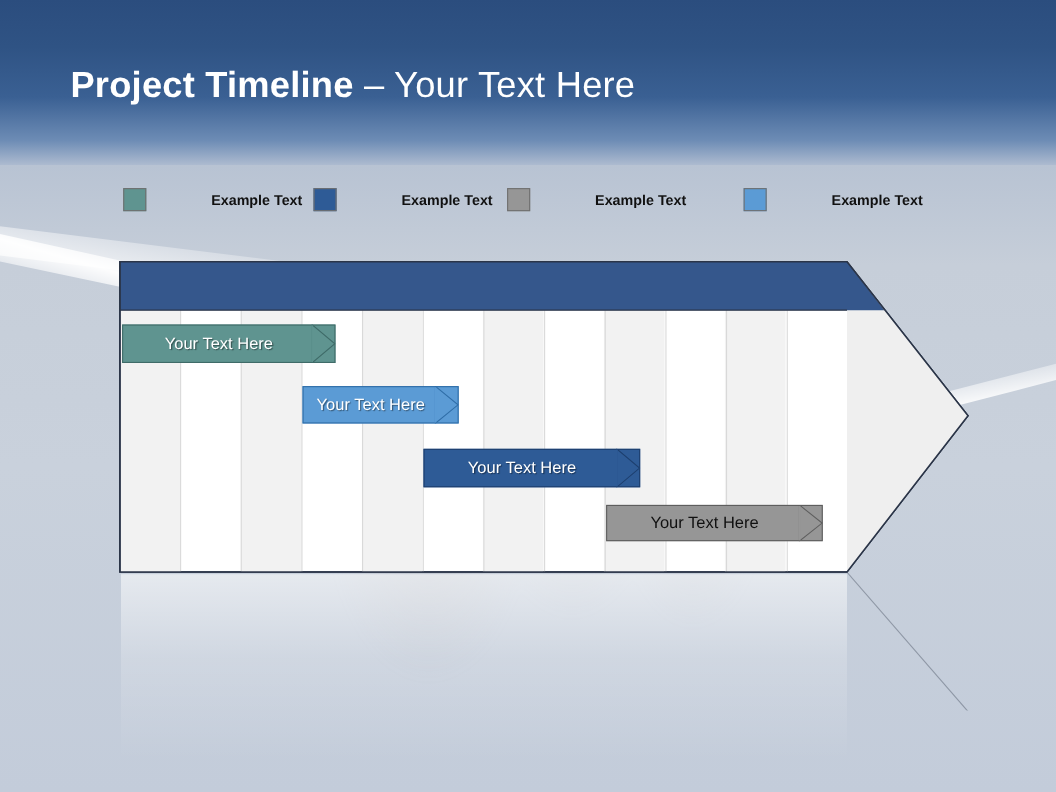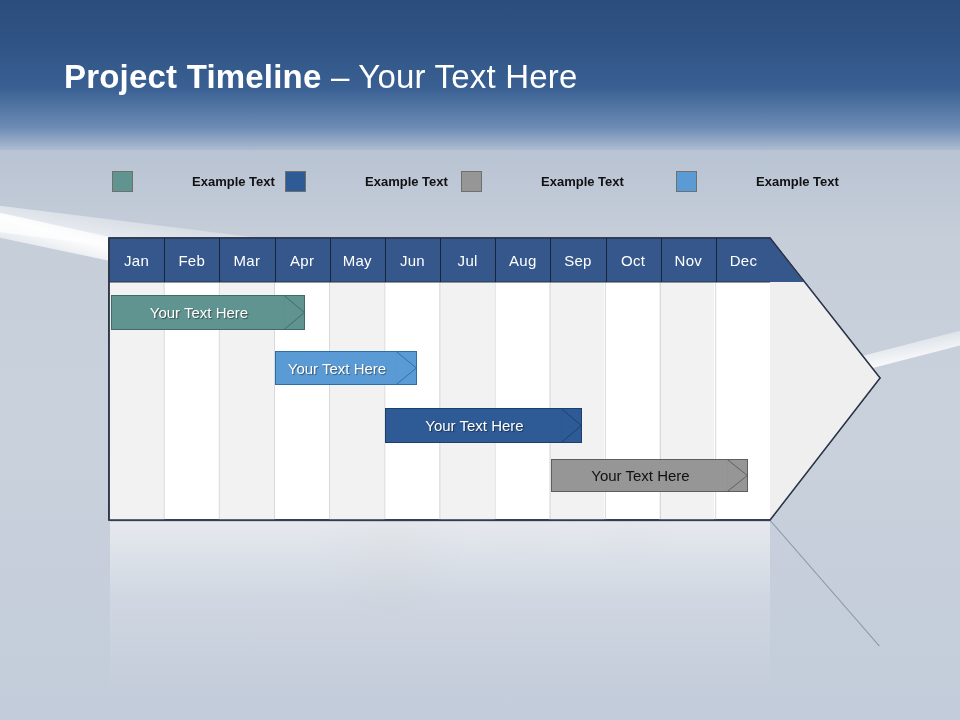--- a/index.html
+++ b/index.html
@@ -264,34 +264,20 @@
         <line x1="607.7" y1="46" x2="607.7" y2="284"></line>
       </g>
 
       <polygon points="1,2 662,2 696,46 1,46" fill="#35578c" stroke="none"></polygon>
 
       <polygon points="1,2 662,2 772,142 662,284 1,284" fill="none" stroke="#2b3548" stroke-width="1.4"></polygon>
       <line x1="1" y1="46" x2="662" y2="46" stroke="#2b3548" stroke-width="1.2"></line>
       <line x1="1" y1="2" x2="1" y2="284" stroke="#2b3548" stroke-width="1.4"></line>
     </svg>
 
-    <div class="months">
-      <div class="month-cell">Jan</div>
-      <div class="month-cell">Feb</div>
-      <div class="month-cell">Mar</div>
-      <div class="month-cell">Apr</div>
-      <div class="month-cell">May</div>
-      <div class="month-cell">Jun</div>
-      <div class="month-cell">Jul</div>
-      <div class="month-cell">Aug</div>
-      <div class="month-cell">Sep</div>
-      <div class="month-cell">Oct</div>
-      <div class="month-cell">Nov</div>
-      <div class="month-cell">Dec</div>
-    </div>
 
     <div class="bar bar-teal" style="left:3px; top:59px; width:194px; height:35px;">
       <span class="bar-label">Your  Text Here</span>
       <svg class="bar-tip" width="22" height="37" viewBox="0 0 22 37">
         <polygon points="0,0 0,37 22,18.5" fill="#5f9490" stroke="#3f6b68" stroke-width="1"></polygon>
         <line x1="0" y1="1" x2="0" y2="36" stroke="#5f9490" stroke-width="2"></line>
       </svg>
     </div>
 
     <div class="bar bar-lblue" style="left:167px; top:115px; width:142px; height:34px;">

